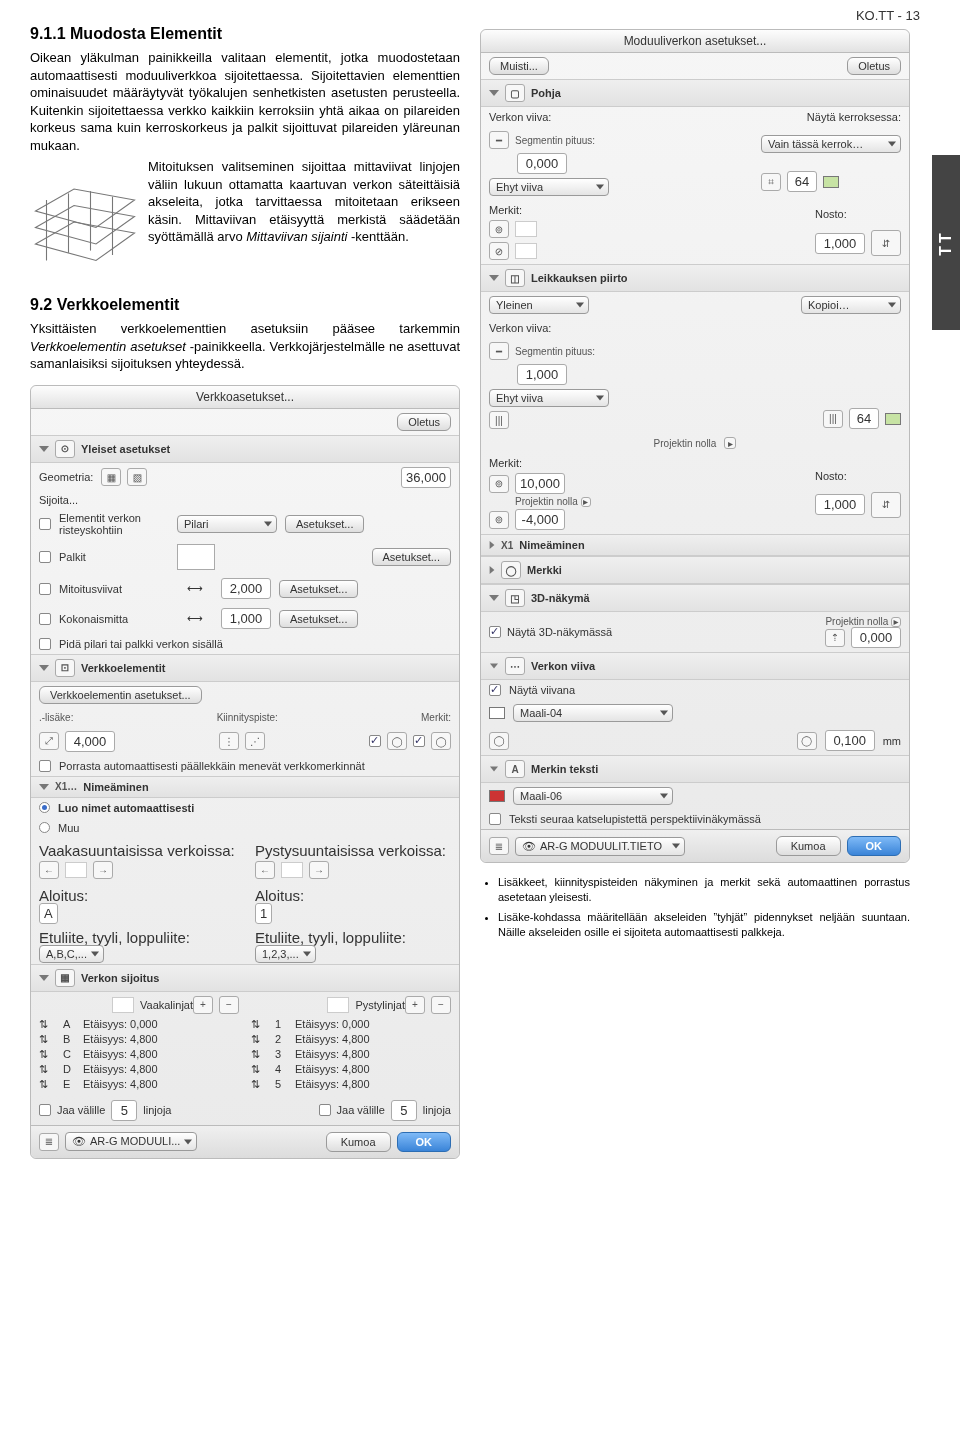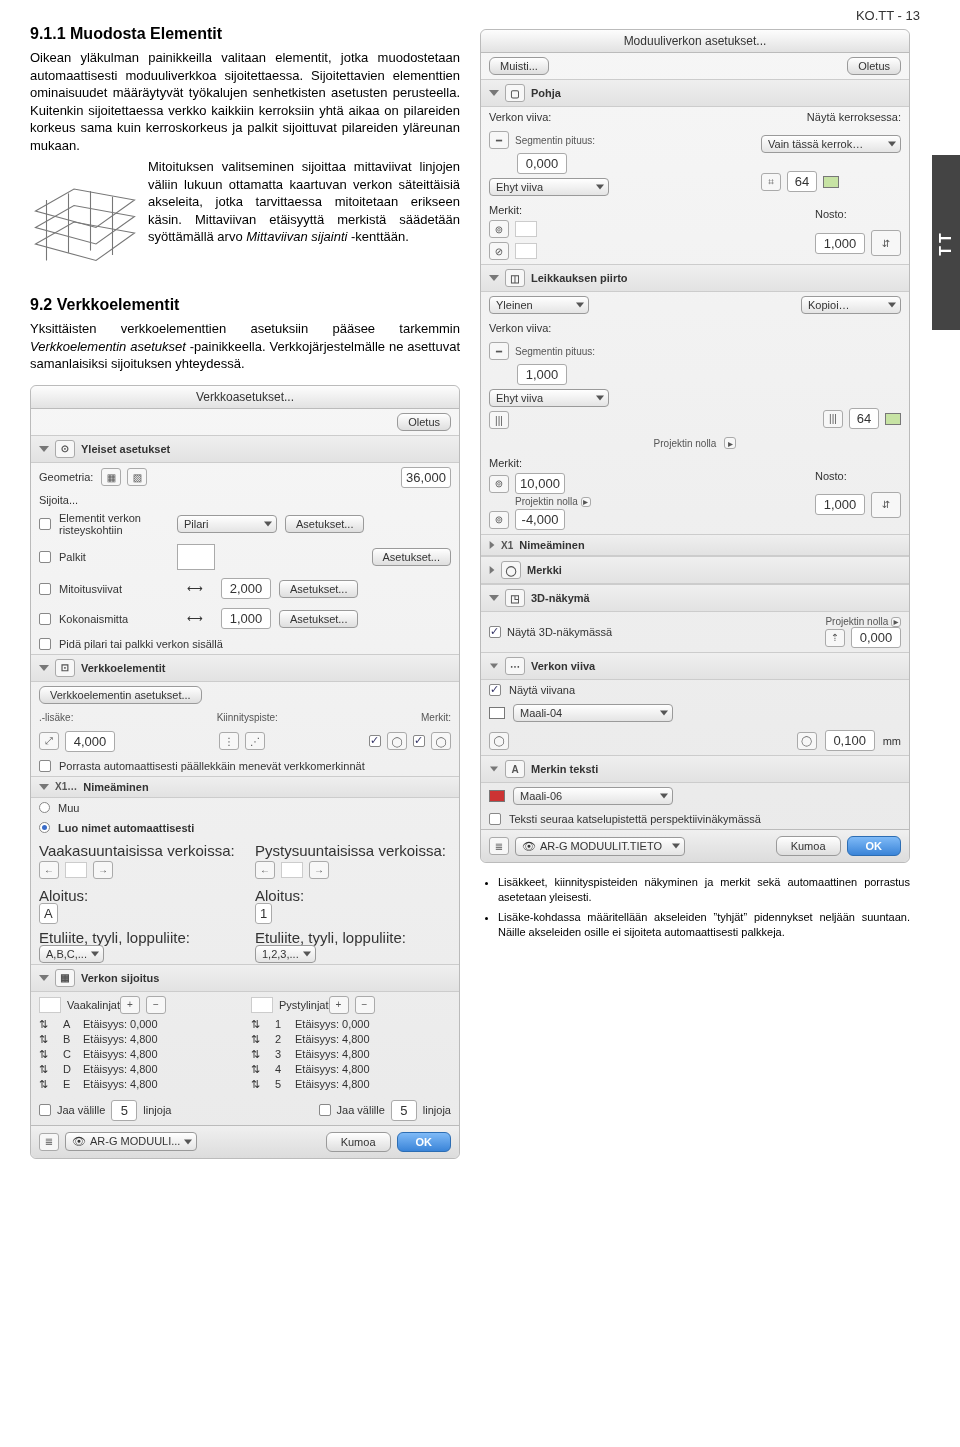--- a/index.html
+++ b/index.html
@@ -41,21 +41,21 @@
   .chk.on:after{content:"✓";position:absolute;left:0;top:-2px;font-size:11px;color:#336}
   .rad{width:11px;height:11px;border:1px solid #888;border-radius:50%;background:#fff;display:inline-block;position:relative;flex-shrink:0}
   .rad.on:after{content:"";position:absolute;left:2px;top:2px;width:5px;height:5px;border-radius:50%;background:#3a6cc8}
   .icon-box{width:20px;height:18px;border:1px solid #aaa;border-radius:3px;background:#f7f7f7;display:inline-flex;align-items:center;justify-content:center;font-size:10px;color:#555;flex-shrink:0}
   .mini{width:38px;height:26px;border:1px solid #aaa;background:#fff;display:inline-block;flex-shrink:0}
   .swatch{width:16px;height:12px;display:inline-block;border:1px solid #777}
   .lbl{color:#333}
   .thin-icon{width:22px;height:16px;border:1px solid #ccc;background:#fff;display:inline-block}
   .gridlist{display:flex;gap:12px;padding:4px 8px}
   .gridcol{flex:1}
-  .gridcol .hdr{display:flex;align-items:center;justify-content:flex-start;font-size:11px;margin-bottom:3px}
+  .gridcol .hdr{display:flex;align-items:center;justify-content:flex-end;font-size:11px;margin-bottom:3px}
   .dist{display:flex;gap:6px;font-size:11px;padding:1px 0;align-items:center}
   .dist .h{width:18px}
   .footer{display:flex;justify-content:space-between;align-items:center;padding:6px 8px;border-top:1px solid #bbb;background:linear-gradient(#f0f0f0,#dcdcdc);border-radius:0 0 6px 6px}
   .small{font-size:10px;color:#555}
   .sub-row{padding:2px 8px;display:flex;align-items:flex-start;gap:6px}
   .grp{display:flex;align-items:center;gap:6px}
   .spacer{flex:1}
   .two{display:flex;gap:20px;padding:4px 8px}
   .two>div{flex:1}
   .two .lbl2{font-size:15px;margin-bottom:2px;display:block}
@@ -186,26 +186,26 @@
             <span class="chk"></span>
             <span class="lbl">Porrasta automaattisesti päällekkäin menevät verkkomerkinnät</span>
           </div>
 
         <div class="sect">
             <span class="tri open"></span>
             <span class="small">X1…</span>
             <span>Nimeäminen</span>
           </div>
         <div class="row">
+            <span class="rad on"></span>
+            <span class="lbl" style="font-weight:bold">Luo nimet automaattisesti</span>
+          </div>
+        <div class="row">
             <span class="rad"></span>
             <span class="lbl">Muu</span>
-          </div>
-        <div class="row">
-            <span class="rad on"></span>
-            <span class="lbl" style="font-weight:bold">Luo nimet automaattisesti</span>
           </div>
         <div class="two">
           <div>
             <span class="lbl2">Vaakasuuntaisissa verkoissa:</span>
             <div class="grp">
                 <span class="icon-box">←</span>
                 <span class="thin-icon"></span>
                 <span class="icon-box">→</span>
               </div>
           </div>

